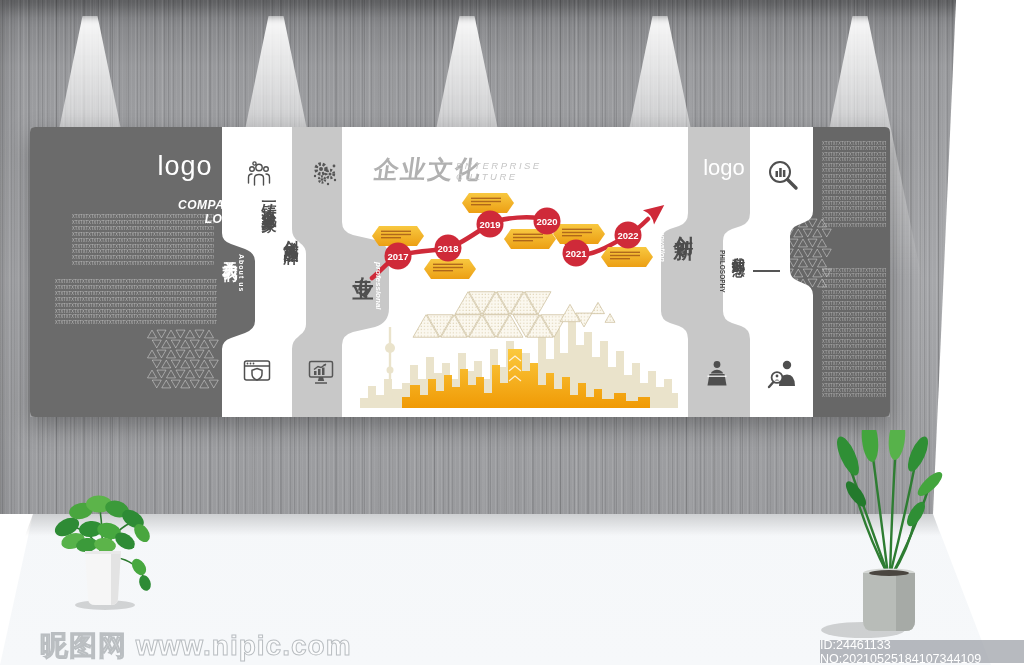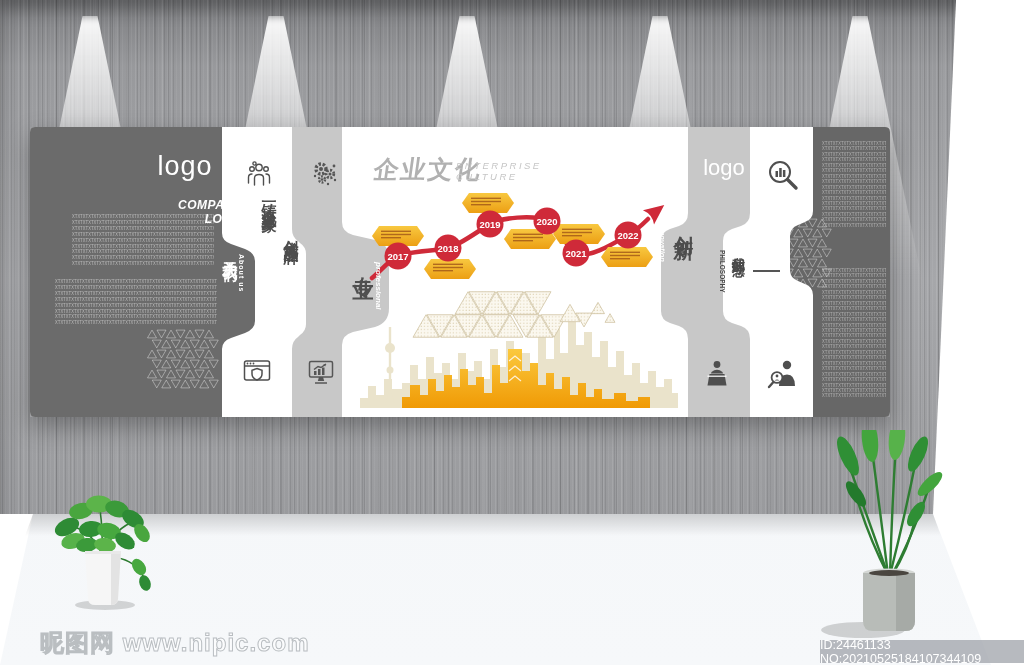--- a/index.html
+++ b/index.html
@@ -51,21 +51,21 @@
   #innovCn{left:641px;top:93px;height:50px;font-size:20px;color:#4d4d4d;font-weight:bold;letter-spacing:3px;}
   #innovEn{left:628px;top:97px;height:62px;font-size:7.5px;color:#fff;font-weight:bold;font-style:italic;}
   #philCn{left:699px;top:119px;height:68px;font-size:13px;color:#4a4a4a;font-weight:bold;letter-spacing:2px;}
   #philEn{left:689px;top:123px;height:54px;font-size:6.5px;color:#4a4a4a;font-weight:bold;}
   #philLine{left:723px;top:143px;width:27px;height:2px;background:#555;}
   #block3{left:792px;top:14px;width:64px;height:90px;overflow:hidden;}
   #block4{left:792px;top:141px;width:64px;height:133px;overflow:hidden;}
   .icon{position:absolute;z-index:5;}
   
   .plant{position:absolute;z-index:6;}
-  #wmSite{position:absolute;left:10px;top:627px;z-index:7;font-size:24px;font-weight:bold;
+  #wmSite{position:absolute;left:10px;top:627px;z-index:7;font-size:28px;font-weight:bold;
     color:rgba(255,255,255,.55);-webkit-text-stroke:1px rgba(150,156,162,.65);letter-spacing:1px;padding-left:30px;}
   #wmId{position:absolute;left:820px;top:640px;width:206px;height:23px;z-index:7;
     background:rgba(155,160,166,.72);color:#fff;font-size:12.5px;display:flex;align-items:center;justify-content:center;}
   svg text{font-family:"Liberation Sans","DejaVu Sans",sans-serif;}
 </style>
 </head>
 <body>
 
 <div class="wall"></div>
 <div class="cone" style="left:15px"></div>

